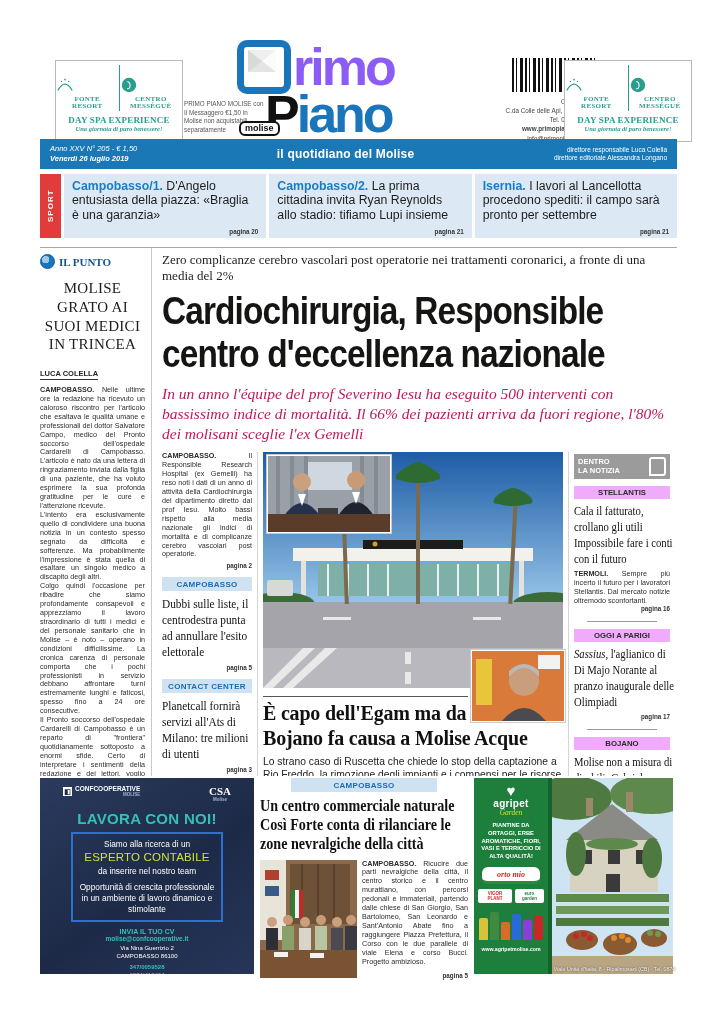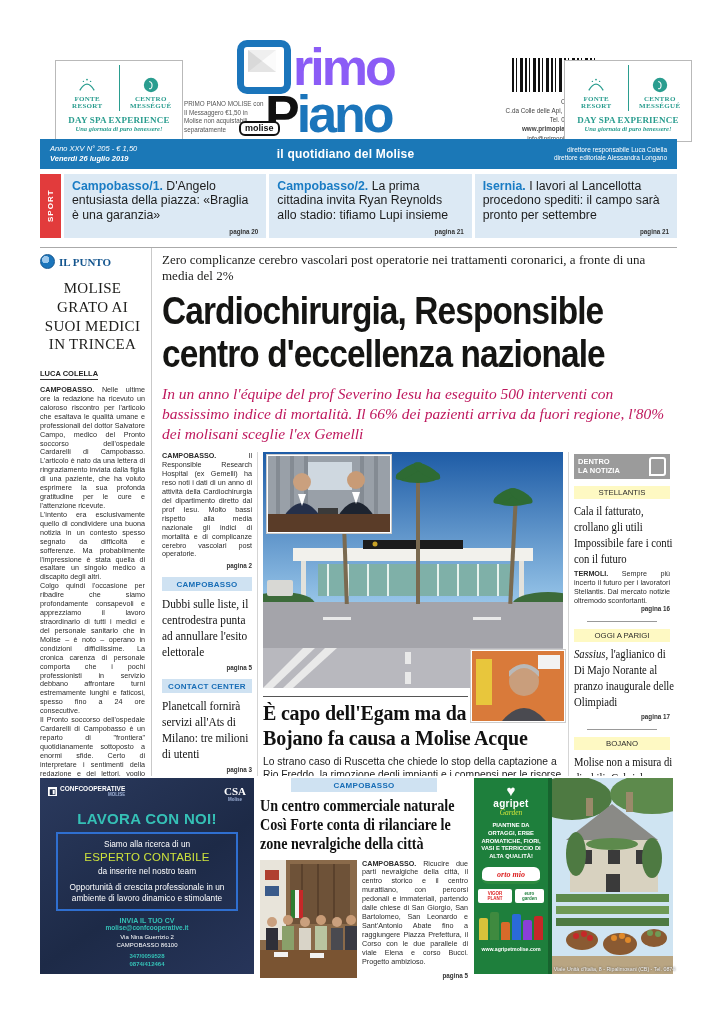--- a/index.html
+++ b/index.html
@@ -2,21 +2,21 @@
 <html lang="it"><head>
 <meta charset="utf-8">
 <style>
   html,body{margin:0;padding:0;background:#fff;}
   .page{position:relative;width:717px;height:1024px;background:#fff;overflow:hidden;
         font-family:"Liberation Sans",sans-serif;color:#222;}
   
   .spa-ad{position:absolute;top:60px;width:126px;height:80px;border:1px solid #b9b9b9;
           background:#fff;text-align:center;font-family:"Liberation Serif",serif;color:#2a9d8f;}
   .spa-ad .brands{display:flex;align-items:stretch;justify-content:center;height:46px;margin-top:4px;}
-  .spa-ad .brand{flex:1;display:flex;flex-direction:column;align-items:center;justify-content:flex-end;font-size:7px;font-weight:bold;letter-spacing:.3px;line-height:1.1;}
+  .spa-ad .brand{flex:1;display:flex;flex-direction:column;justify-content:flex-end;font-size:7px;font-weight:bold;letter-spacing:.3px;line-height:1.1;}
   .spa-ad .brand + .brand{border-left:1px solid #2a9d8f;}
   .spa-icon{width:18px;height:18px;margin-bottom:2px;}
   .spa-title{font-size:9px;font-weight:bold;margin-top:4px;letter-spacing:.2px;}
   .spa-sub{font-size:6.5px;font-weight:bold;font-style:italic;}
   .price-note{position:absolute;left:184px;top:100px;width:80px;font-size:6.3px;line-height:1.35;color:#555;}
   .logo{position:absolute;left:237px;top:40px;width:250px;line-height:1;}
   .logo-row1{display:flex;align-items:center;}
   .logo-p{width:40px;height:40px;border:7px solid #1b75bb;border-radius:10px;position:relative;background:#fff;margin-right:2px;}
   .logo-p .fold{position:absolute;left:4px;top:3px;width:0;height:0;border-left:14px solid #d9d9d9;border-top:11px solid #efefef;border-right:14px solid #fbfbfb;border-bottom:11px solid #e4e4e4;filter:none;}
   .logo-rimo{font-size:52px;font-weight:bold;letter-spacing:-3px;color:#8b5cf6;}
@@ -68,29 +68,29 @@
   .photo-box svg{display:block;}
   .inset1{position:absolute;top:3px;left:4px;width:122px;height:76px;border:1px solid #fff;outline:1px solid #ccc;}
   .inset2{position:absolute;right:-2px;bottom:-34px;width:92px;height:70px;border:1px solid #fff;outline:1px solid #ccc;}
   .photo-rule{width:205px;border-top:1px solid #555;margin:8px 0 4px;}
   .egam-headline{font-family:"Liberation Serif",serif;font-size:20px;font-weight:600;line-height:1.22;letter-spacing:-.2px;color:#111;}
   .egam-sub{font-size:10.3px;line-height:1.28;color:#222;margin-top:5px;}
   .col-side{width:102px;border-left:1px solid #d5d5d5;padding-left:5px;box-sizing:border-box;flex:none;}
   .dln-header{background:#9b9b9b;color:#fff;font-size:7.5px;font-weight:bold;line-height:1.15;
               display:flex;align-items:center;justify-content:space-between;padding:3px 4px;margin-top:2px;}
   .dln-p{width:13px;height:15px;border:2.5px solid #fff;border-radius:3px 3px 3px 0;font-size:0;}
-  .side-label{background:#fef9c3;color:#2b2b2b;font-weight:normal;font-size:7.8px;text-align:center;padding:2px 0;margin:7px 0 4px;}
+  .side-label{background:#f0abfc;color:#2b2b2b;font-weight:bold;font-size:7.8px;text-align:center;padding:2px 0;margin:7px 0 4px;}
   .side-title-wrap{width:122px;transform:scaleX(.82);transform-origin:left top;}
   .side-title{font-family:"Liberation Serif",serif;font-size:13px;line-height:1.22;color:#111;}
   .side-div{border-top:1px solid #999;width:72%;margin:9px auto 2px;}
   .it{font-style:italic;}
   
   .bottom{position:absolute;left:40px;right:40px;top:778px;height:196px;display:flex;gap:4px;}
   .job-ad{width:214px;height:196px;flex:none;background:linear-gradient(145deg,#2b3a5e 0%,#1d2a47 55%,#27355a 100%);
-          color:#fff;box-sizing:border-box;padding:7px 8px;text-align:center;position:relative;overflow:hidden;}
+          color:#fff;box-sizing:border-box;padding:7px 23px;text-align:center;position:relative;overflow:hidden;}
   .job-top{display:flex;justify-content:space-between;align-items:flex-start;font-size:6.5px;font-weight:bold;}
   .job-brandl{display:flex;gap:3px;align-items:center;}
   .job-logobox{width:9px;height:9px;background:#fff;color:#1d2a47;font-size:7px;line-height:9px;}
   .job-title{color:#35c0b6;font-weight:bold;font-size:15px;margin:8px 0 5px;letter-spacing:.3px;}
   .job-frame{border:2px solid #2f6fd0;margin:0 8px;padding:5px 6px;font-size:8.3px;font-weight:normal;line-height:1.35;}
   .job-role{color:#cde23c;font-size:11.5px;letter-spacing:.2px;}
   .job-cv{color:#35c0b6;font-weight:bold;font-size:7px;margin-top:6px;}
   .job-email{color:#35c0b6;font-size:6.5px;font-weight:bold;}
   .job-addr{font-size:6px;margin-top:3px;line-height:1.3;}
   .job-phones{color:#35c0b6;font-size:6px;font-weight:bold;margin-top:3px;line-height:1.3;}

